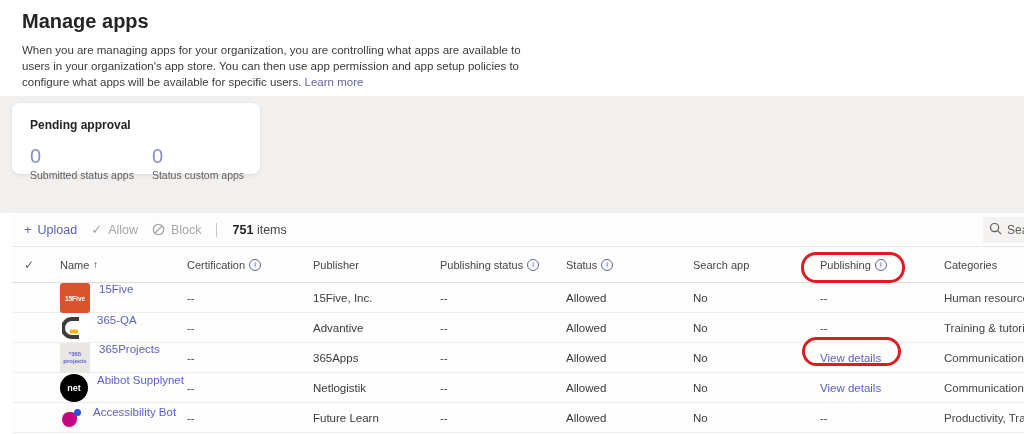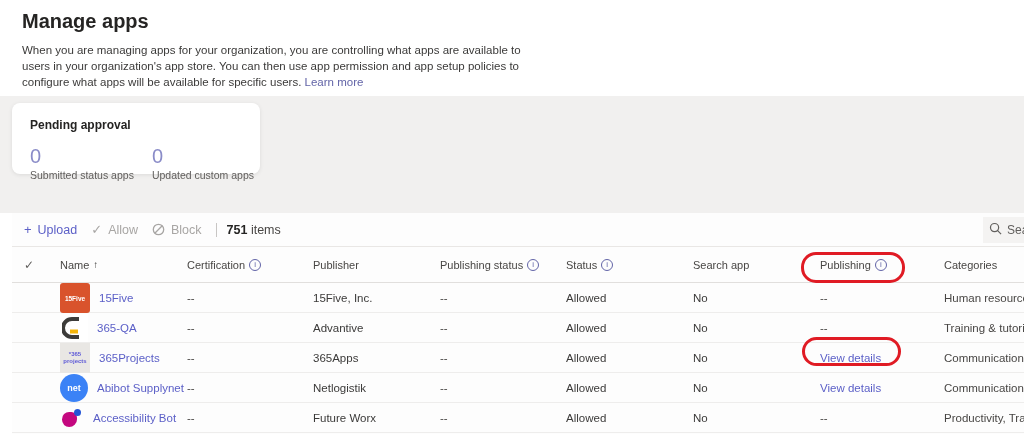--- a/index.html
+++ b/index.html
@@ -32,21 +32,21 @@
   }
   
   .toolbar { height:34px; display:flex; align-items:center; padding-left:10px; border-bottom:1px solid #e9e7e5; position:relative; }
   .tb-btn { display:flex; align-items:center; gap:6px; background:none; border:none; font-family:inherit; font-size:12.5px; cursor:pointer; padding:0 12px 0 2px; }
   .tb-btn.primary { color:#5b5fc7; }
   .tb-btn.disabled { color:#a8a6a4; cursor:default; }
   .tb-ico { font-size:13px; line-height:13px; }
   .block-svg { display:block; }
   .tb-sep { border-left:1px solid #c8c6c4; height:14px; margin:0 10px 0 2px; }
   .tb-count { font-size:12.5px; color:#484644; }
-  .tb-count b { color:#252423; font-weight:700; }
+  .tb-count b { color:#252423; font-weight:700;margin-left:6px; }
   .searchbox {
     position:absolute; left:971px; top:4px; width:150px; height:26px;
     background:#f4f3f2; display:flex; align-items:center; padding:0 6px; gap:5px;
   }
   .searchbox input {
     background:transparent; border:none; outline:none; font-family:inherit;
     font-size:12px; color:#605e5c; width:110px;
   }
   .searchbox input::placeholder { color:#605e5c; opacity:1; }
   
@@ -57,32 +57,32 @@
   .thead .cell { display:flex; align-items:center; gap:4px; }
   .check-glyph { color:#605e5c; font-size:12px; }
   .sort-arrow { font-size:10px; color:#323130; }
   .info-icon {
     width:12px; height:12px; border:1px solid #6264a7; border-radius:50%;
     color:#6264a7; font-size:8px; line-height:10px; text-align:center;
     display:inline-block; flex:0 0 auto; cursor:pointer;
   }
   
   .row { height:30px; border-bottom:1px solid #eeedec; font-size:11.5px; color:#3b3a39; background:#fdfdfd; }
-  .row .cell.name { display:flex; align-items:center; gap:9px; overflow:visible; }
+  .row .cell.name { display:flex; gap:9px; overflow:visible; }
   .applink { color:#5b5fc7; text-decoration:none; cursor:pointer; }
   .dim { color:#484644; }
   .cat { color:#484644; }
   
   .logo { flex:0 0 auto; display:flex; align-items:center; justify-content:center; }
   .logo-15five { width:30px; height:30px; background:#d9532c; border-radius:3px; }
   .logo-15five span { color:#fff; font-size:6.5px; font-weight:700; }
   .logo-365qa { width:28px; height:28px; background:#fff; }
   .logo-365projects { width:30px; height:30px; background:#e9e7e4; flex-direction:column; line-height:7px; }
   .logo-365projects span { color:#5f5bd7; font-size:6px; font-weight:700; }
-  .logo-abibot { width:28px; height:28px; background:#3b82f6; border-radius:50%; }
+  .logo-abibot { width:28px; height:28px; background:#000000; border-radius:50%; }
   .logo-abibot span { color:#fff; font-size:9px; font-weight:700; }
   .logo-accessibility { width:24px; height:24px; position:relative; background:transparent; }
   .logo-accessibility .blob { position:absolute; left:2px; top:6px; width:15px; height:15px; background:#c4087f; border-radius:50% 40% 55% 50%; }
   .logo-accessibility .dot { position:absolute; right:3px; top:3px; width:7px; height:7px; background:#2456d6; border-radius:50%; }
   
   .red-oval { position:absolute; border:3px solid #e01b24; border-radius:15px; z-index:6; pointer-events:none; }
   .oval-permissions { left:801px; top:252px; width:104px; height:31px; }
   .oval-viewdetails { left:802px; top:337px; width:99px; height:29px; }
 </style>
 </head>
@@ -100,21 +100,21 @@
 
 <div class="card">
   <div class="card-title">Pending approval</div>
   <div class="card-stats">
     <div>
       <div class="stat-value">0</div>
       <div class="stat-label">Submitted status apps</div>
     </div>
     <div>
       <div class="stat-value">0</div>
-      <div class="stat-label">Updated custom apps</div>
+      <div class="stat-label">Status custom apps</div>
     </div>
   </div>
 </div>
 
 <div class="panel">
 
   <div class="toolbar">
     <button class="tb-btn primary">
       <span class="tb-ico">+</span>
       <span>Upload</span>
@@ -261,21 +261,21 @@
   <div class="grid-row row">
     <div class="cell"></div>
     <div class="cell name">
       <span class="logo logo-accessibility">
         <span class="blob"></span>
           <span class="dot"></span>
       </span>
       <a class="applink">Accessibility Bot</a>
     </div>
     <div class="cell dim">--</div>
-    <div class="cell">Future Worx</div>
+    <div class="cell">Future Learn</div>
     <div class="cell dim">--</div>
     <div class="cell">Allowed</div>
     <div class="cell">No</div>
     <div class="cell dim">--</div>
     <div class="cell cat">Productivity, Training</div>
   </div>
 
 </div>
 
 <div class="red-oval oval-permissions"></div>

